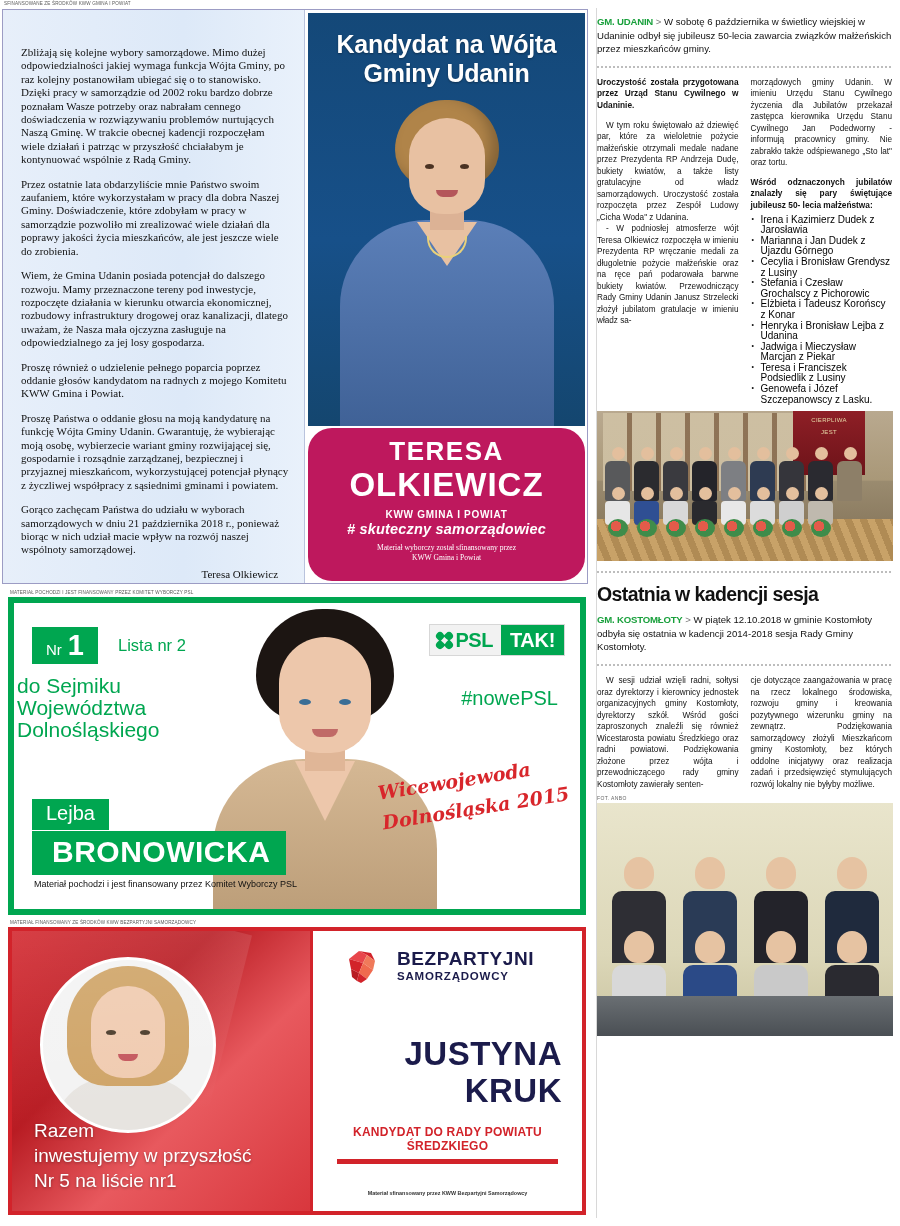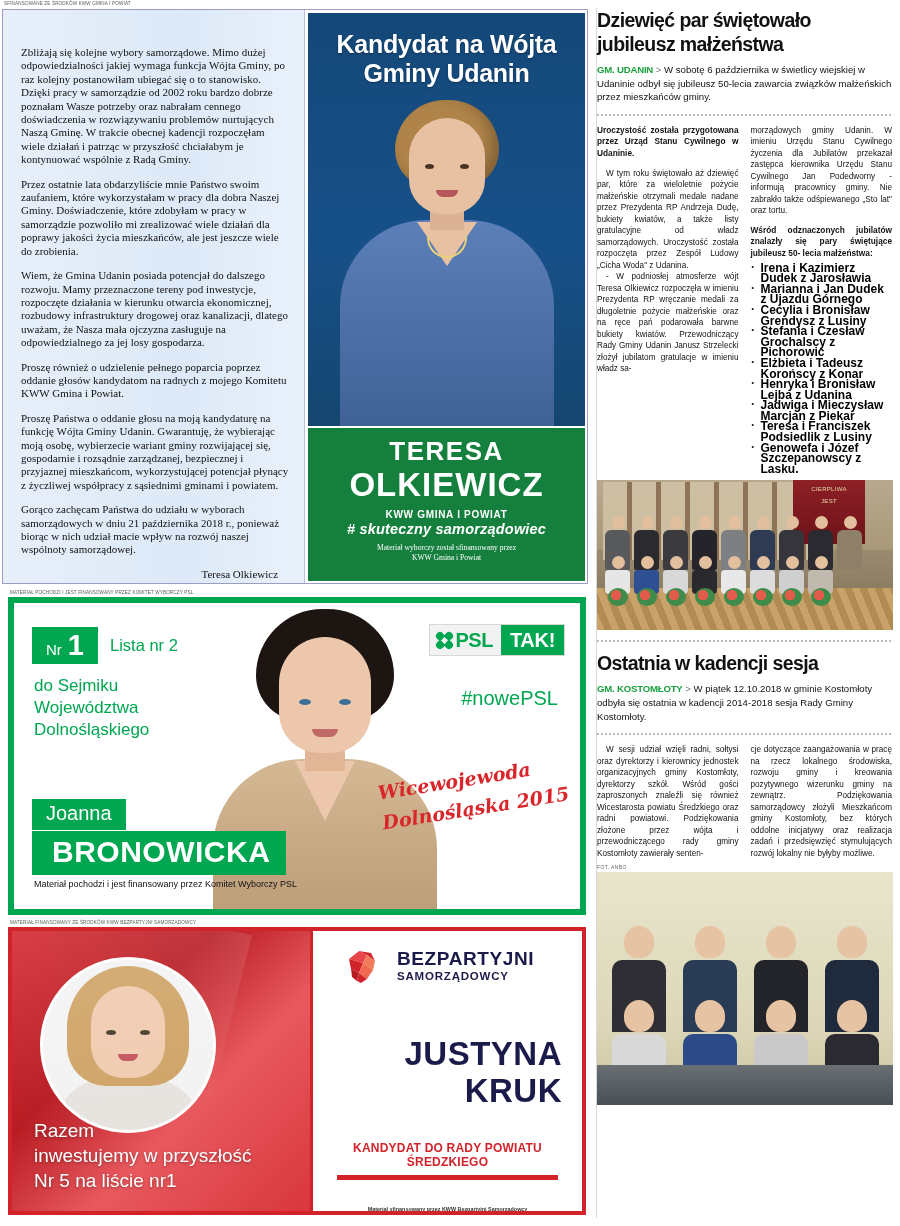--- a/index.html
+++ b/index.html
@@ -83,21 +83,21 @@
     border-right: 30px solid transparent; border-top: 44px solid #e8c1a2;
   }
   .p-necklace {
     position:absolute; left:50%; transform:translateX(-50%); top:140px;
     width: 40px; height: 22px; border:2px solid #e9d17a; border-top:none;
     border-radius: 0 0 22px 22px;
   }
 
   .olk-red {
     position: absolute; left: 3px; top: 418px; width: 277px; height: 153px;
-    background: #15803d; text-align: center; color: #fff; padding-top: 8px;
+    background: #be185d; text-align: center; color: #fff; padding-top: 8px; border-radius: 24px;
   }
   .olk-name1 { font-size: 26px; font-weight: bold; letter-spacing: 1.5px; line-height: 30px; }
   .olk-name2 { font-size: 33px; font-weight: bold; letter-spacing: 1px; line-height: 37px; }
   .olk-kww { font-size: 10px; font-weight: bold; letter-spacing: .7px; margin-top: 6px; }
   .olk-slog { font-size: 14.5px; font-weight: bold; font-style: italic; letter-spacing: .2px; margin-top: 1px; }
   .olk-fin {
     margin-top: 6px; font-family: "Liberation Serif", serif; font-size: 7.6px;
     line-height: 10px; color: #fff;
   }
 
@@ -111,24 +111,24 @@
   .psl-inner { position: relative; width: 100%; height: 100%; background: #fff; }
   .psl-nrbox {
     position: absolute; left: 18px; top: 24px; display: flex; align-items: center;
   }
   .psl-nr {
     background: #00a650; color: #fff; padding: 4px 14px 5px 14px;
     display: flex; align-items: baseline; gap: 6px;
   }
   .psl-nr .lbl { font-size: 15px; }
   .psl-nr .num { font-size: 29px; font-weight: bold; line-height: 28px; }
-  .psl-lista { color: #00a650; font-size: 16.5px; margin-left: 12px; }
+  .psl-lista { color: #00a650; font-size: 16.5px; margin-left: 20px; }
   .psl-sejmik {
-    position: absolute; left: 20px; top: 72px; color: #00a650;
-    font-size: 17px; line-height: 22px;
+    position: absolute; left: 3px; top: 72px; color: #00a650;
+    font-size: 21px; line-height: 22px;
   }
   .psl-logo {
     position: absolute; right: 16px; top: 22px; display: flex; align-items: stretch;
     height: 30px; box-shadow: 0 0 0 1px #d7d7d7;
   }
   .psl-logo-left {
     background: #f2f2f2; display: flex; align-items: center; gap: 3px; padding: 0 8px 0 6px;
   }
   .psl-clover { width: 17px; height: 17px; position: relative; }
   .psl-clover i {
@@ -239,21 +239,21 @@
     font-size: 19px; font-weight: bold; color: #1b1b4b; letter-spacing: .6px; line-height: 20px;
   }
   .bez-brand-txt .t2 {
     font-size: 11.5px; font-weight: bold; color: #1b1b4b; letter-spacing: .8px; line-height: 14px;
   }
   .bez-name {
     margin-top: 48px; text-align: right; color: #1b1b4b; font-weight: bold;
     font-size: 33px; line-height: 37px; letter-spacing: .5px; padding-right: 4px;
   }
   .bez-sub {
-    margin-top: 32px; text-align: center; color: #d2232a; font-weight: bold;
+    margin-top: 16px; text-align: center; color: #d2232a; font-weight: bold;
     font-size: 12px; letter-spacing: .2px;
   }
   .bez-rule { height: 5px; background: #d2232a; margin: 6px 8px 0 8px; }
   .bez-fin { margin-top: 26px; text-align: center; font-size: 5.4px; color: #333; font-weight: bold; }
 
   
   .right-col {
     position: absolute; left: 596px; top: 8px; width: 296px; height: 1210px;
     border-left: 1px solid #d8d8d8; padding-left: 0;
   }
@@ -274,21 +274,21 @@
   .two-col { display: flex; gap: 12px; }
   .two-col .col { width: 142px; }
   .bodytxt {
     font-size: 8.2px; line-height: 11.5px; color: #121212; text-align: justify;
   }
   .bodytxt p { text-indent: 9px; }
   .bodytxt p.noind { text-indent: 0; }
   .bold-lead { font-weight: bold; font-size: 8.3px; line-height: 11.6px; }
   .names { list-style: none; margin-top: 3px; }
   .names li {
-    position: relative; padding-left: 10px; font-size: 12px; line-height: 10.6px; font-weight: bold;
+    position: relative; padding-left: 10px; font-size: 10px; line-height: 10.6px;
   }
   .names li:before {
     content: "•"; position: absolute; left: 1px; top: -1px; font-size: 7px; color: #111;
   }
   .photo-credit { font-size: 5px; color: #666; letter-spacing: .4px; margin: 5px 0 2px 0; }
 
   
   .photo { position: relative; overflow: hidden; }
   .photo.jubilee { width: 296px; height: 150px; margin-top: 6px; background: #8d7f6c; }
   .photo.session { width: 296px; height: 233px; background: #d8d4bd; }
@@ -433,21 +433,21 @@
             <div class="psl-tak">TAK!</div>
           </div>
 
           <div class="psl-hash">#nowePSL</div>
 
           <div class="psl-script">
             <div>Wicewojewoda</div>
             <div>Dolnośląska 2015</div>
           </div>
 
-          <div class="psl-joanna">Joanna</div>
+          <div class="psl-joanna">Lejba</div>
           <div class="psl-surname">BRONOWICKA</div>
           <div class="psl-fin">Materiał pochodzi i jest finansowany przez Komitet Wyborczy PSL</div>
         </div>
       </div>
     </div>
 
     <div class="ad-bez">
       <div class="fin-note ad-bez-note">MATERIAŁ FINANSOWANY ZE ŚRODKÓW KWW BEZPARTYJNI SAMORZĄDOWCY</div>
 
       <div class="ad-bez-body">
@@ -497,24 +497,20 @@
           <div class="bez-rule"></div>
           <div class="bez-fin">Materiał sfinansowany przez KWW Bezpartyjni Samorządowcy</div>
         </div>
       </div>
     </div>
   </div>
 
   <div class="right-col">
 
     <div>
-      <div class="art-head">
-        <div>Dziewięć par świętowało</div>
-        <div>jubileusz małżeństwa</div>
-      </div>
       <div class="art-lead">
         <span class="lead-tag">GM. UDANIN</span>
         <span class="lead-gt">&gt;</span>
         <span>W sobotę 6 października w świetlicy wiejskiej w Udaninie odbył się jubileusz 50-lecia zawarcia związków małżeńskich przez mieszkańców gminy.</span>
       </div>
 
       <div class="dotrule"></div>
 
       <div class="two-col">
         <div class="col">

